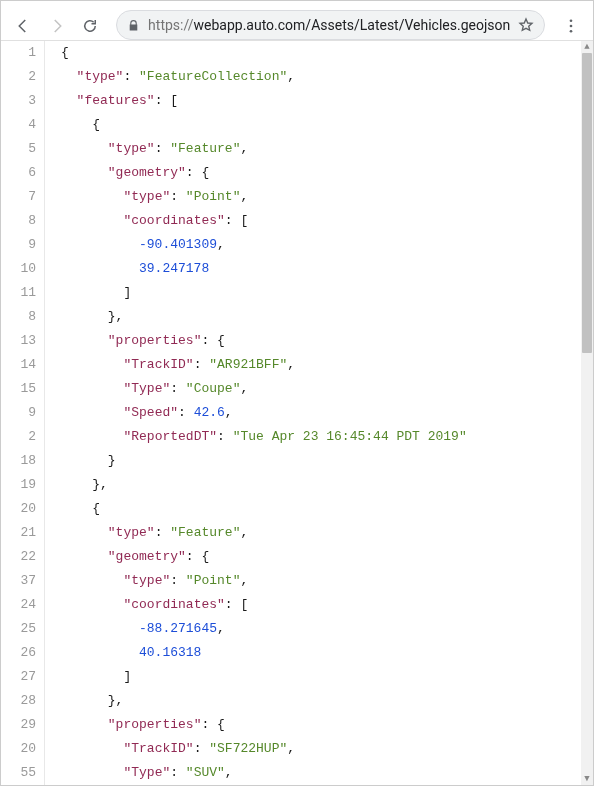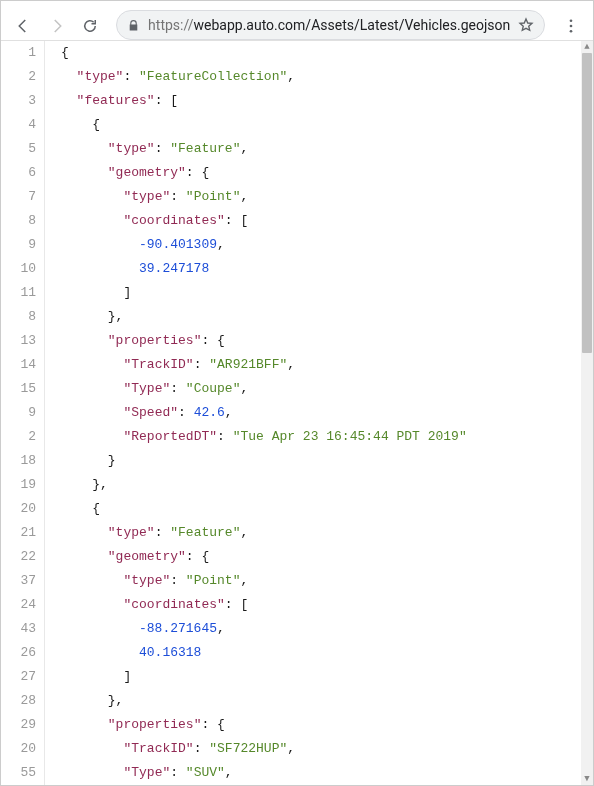--- a/index.html
+++ b/index.html
@@ -162,21 +162,21 @@
       <div>15</div>
       <div>9</div>
       <div>2</div>
       <div>18</div>
       <div>19</div>
       <div>20</div>
       <div>21</div>
       <div>22</div>
       <div>37</div>
       <div>24</div>
-      <div>43</div>
+      <div>25</div>
       <div>26</div>
       <div>27</div>
       <div>28</div>
       <div>29</div>
       <div>20</div>
       <div>55</div>
     </div>
   <div class="code" id="code"><div><span class="tok-punc">{</span></div><div>  <span class="tok-key">"type"</span><span class="tok-punc">: </span><span class="tok-str">"FeatureCollection"</span><span class="tok-punc">,</span></div><div>  <span class="tok-key">"features"</span><span class="tok-punc">: [</span></div><div>    <span class="tok-punc">{</span></div><div>      <span class="tok-key">"type"</span><span class="tok-punc">: </span><span class="tok-str">"Feature"</span><span class="tok-punc">,</span></div><div>      <span class="tok-key">"geometry"</span><span class="tok-punc">: {</span></div><div>        <span class="tok-key">"type"</span><span class="tok-punc">: </span><span class="tok-str">"Point"</span><span class="tok-punc">,</span></div><div>        <span class="tok-key">"coordinates"</span><span class="tok-punc">: [</span></div><div>          <span class="tok-num">-90.401309</span><span class="tok-punc">,</span></div><div>          <span class="tok-num">39.247178</span></div><div>        <span class="tok-punc">]</span></div><div>      <span class="tok-punc">},</span></div><div>      <span class="tok-key">"properties"</span><span class="tok-punc">: {</span></div><div>        <span class="tok-key">"TrackID"</span><span class="tok-punc">: </span><span class="tok-str">"AR921BFF"</span><span class="tok-punc">,</span></div><div>        <span class="tok-key">"Type"</span><span class="tok-punc">: </span><span class="tok-str">"Coupe"</span><span class="tok-punc">,</span></div><div>        <span class="tok-key">"Speed"</span><span class="tok-punc">: </span><span class="tok-num">42.6</span><span class="tok-punc">,</span></div><div>        <span class="tok-key">"ReportedDT"</span><span class="tok-punc">: </span><span class="tok-str">"Tue Apr 23 16:45:44 PDT 2019"</span></div><div>      <span class="tok-punc">}</span></div><div>    <span class="tok-punc">},</span></div><div>    <span class="tok-punc">{</span></div><div>      <span class="tok-key">"type"</span><span class="tok-punc">: </span><span class="tok-str">"Feature"</span><span class="tok-punc">,</span></div><div>      <span class="tok-key">"geometry"</span><span class="tok-punc">: {</span></div><div>        <span class="tok-key">"type"</span><span class="tok-punc">: </span><span class="tok-str">"Point"</span><span class="tok-punc">,</span></div><div>        <span class="tok-key">"coordinates"</span><span class="tok-punc">: [</span></div><div>          <span class="tok-num">-88.271645</span><span class="tok-punc">,</span></div><div>          <span class="tok-num">40.16318</span></div><div>        <span class="tok-punc">]</span></div><div>      <span class="tok-punc">},</span></div><div>      <span class="tok-key">"properties"</span><span class="tok-punc">: {</span></div><div>        <span class="tok-key">"TrackID"</span><span class="tok-punc">: </span><span class="tok-str">"SF722HUP"</span><span class="tok-punc">,</span></div><div>        <span class="tok-key">"Type"</span><span class="tok-punc">: </span><span class="tok-str">"SUV"</span><span class="tok-punc">,</span></div></div>
   <div class="sb-track">
     <div class="sb-arrow">▲</div>

